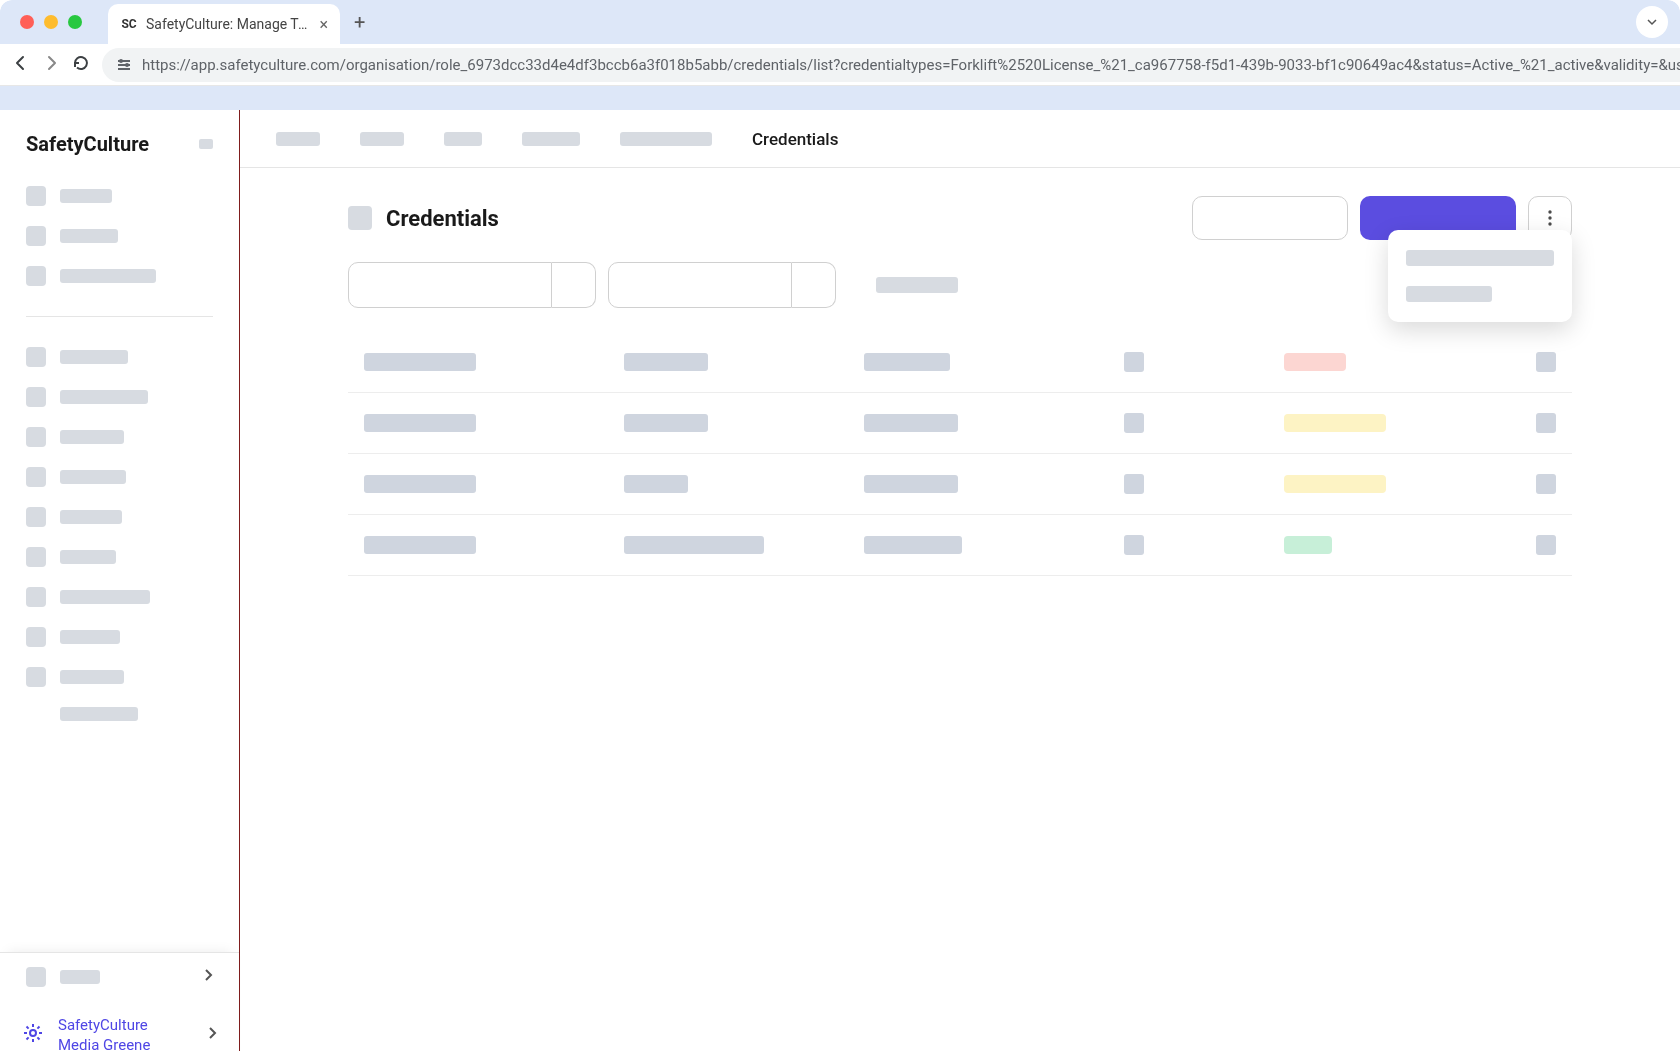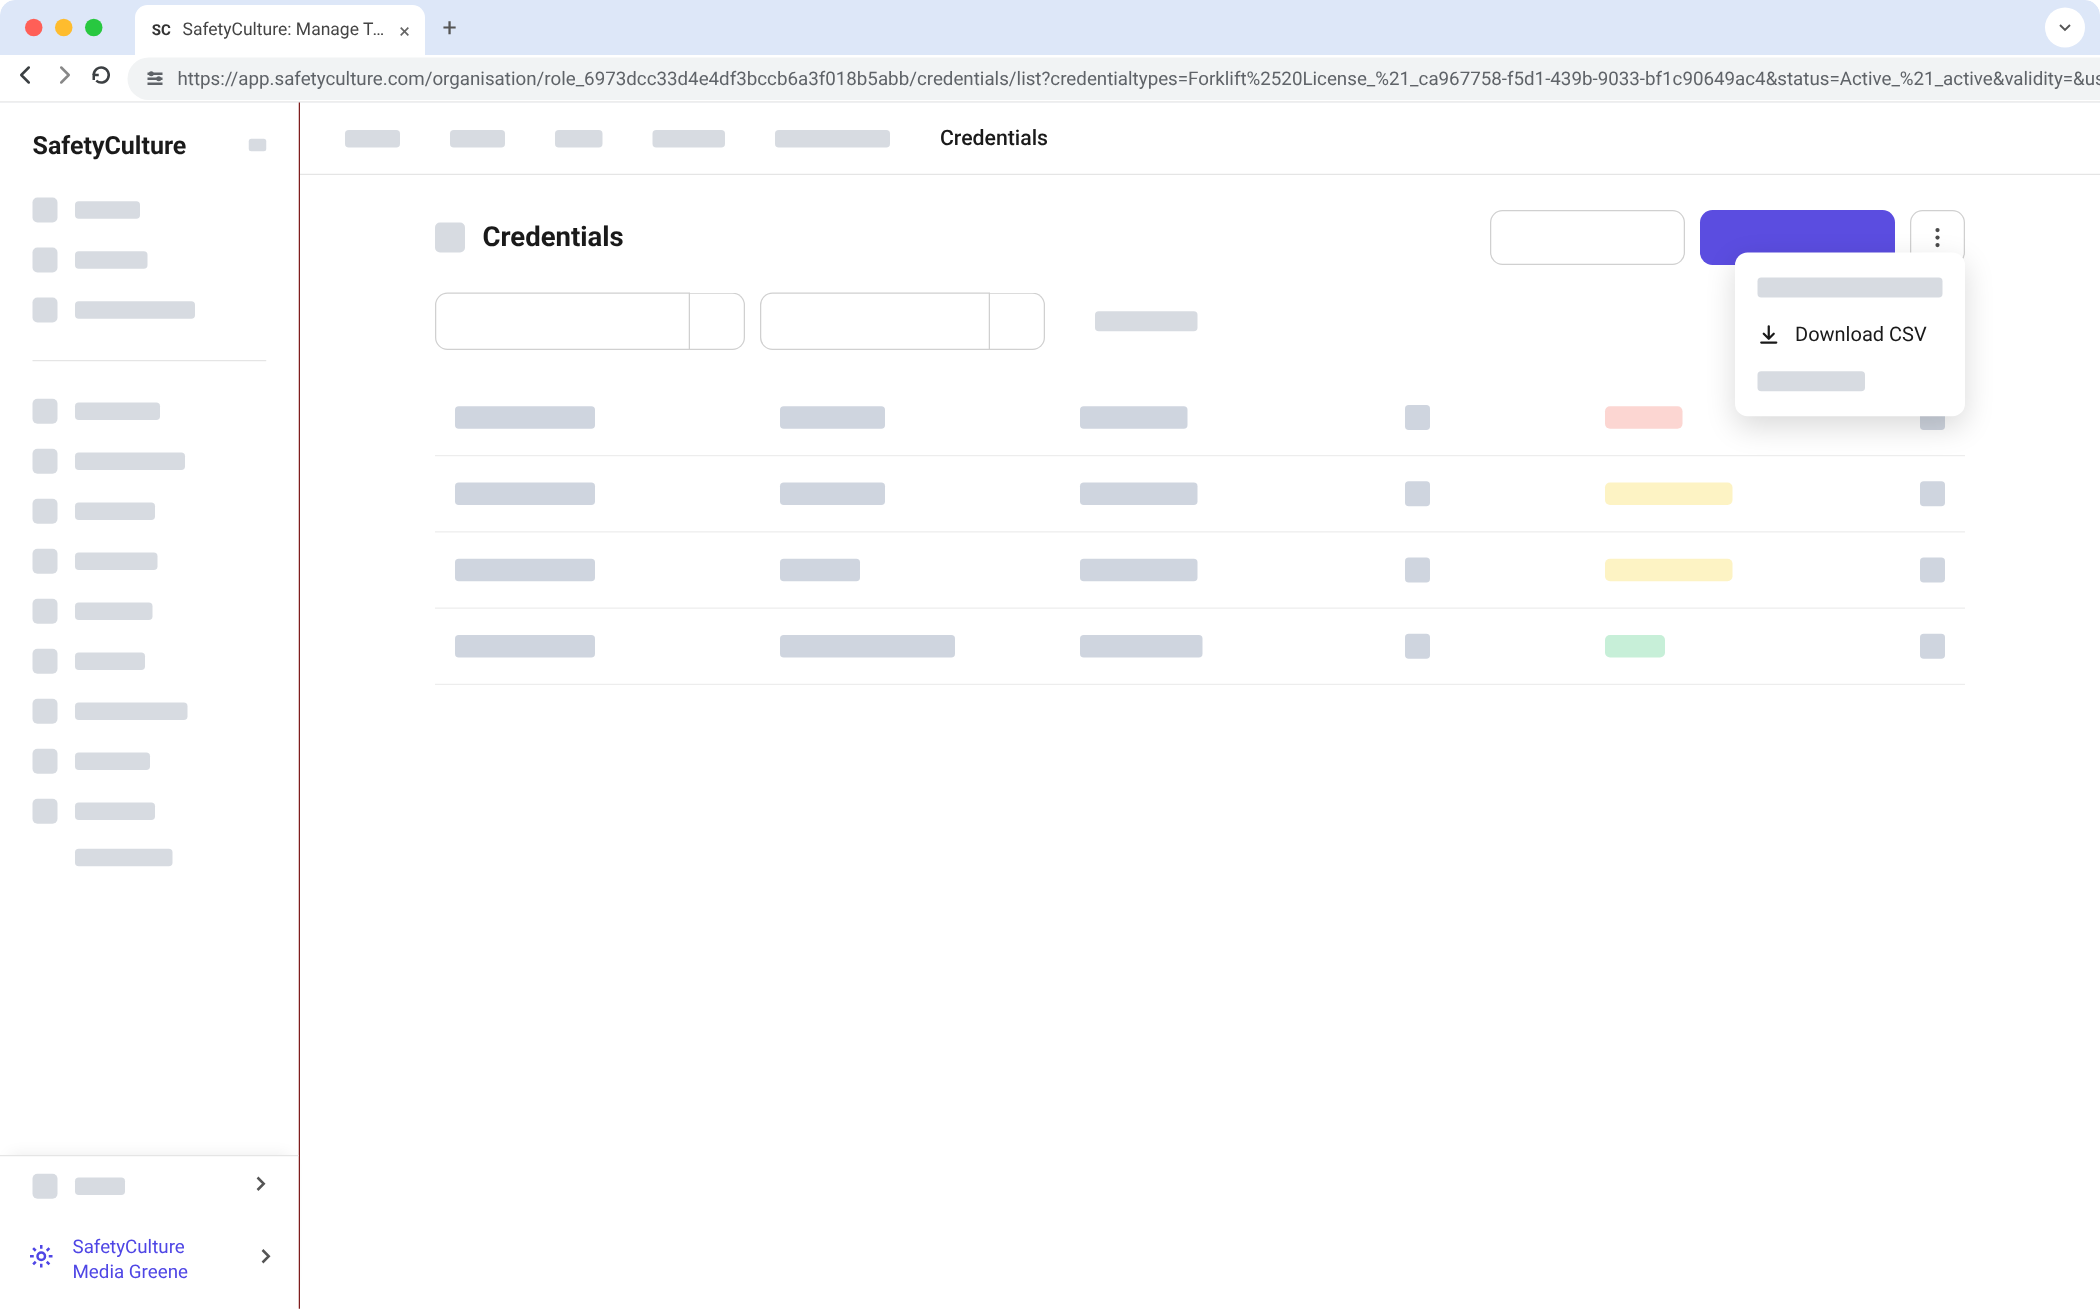--- a/index.html
+++ b/index.html
@@ -12,21 +12,21 @@
       width: 1680px;
       height: 1051px;
       background: #fff;
       border-radius: 12px;
       overflow: hidden;
       position: relative;
     }
     
     .browser-chrome {
       background: #dde7f8;
-      height: 82px;
+      height: 110px;
       border-radius: 12px 12px 0 0;
       display: flex;
       flex-direction: column;
     }
     .tab-bar {
       height: 44px;
       display: flex;
       align-items: center;
       padding: 0 12px;
       gap: 8px;
@@ -685,25 +685,17 @@
             </div>
         </div>
       </div>
     </div>
 
     <div class="dropdown-menu">
       <div class="menu-item">
         <div class="menu-item-ph" style="width:154px"></div>
       </div>
       <div class="menu-item">
-        <span class="download-icon">
-          <svg width="18" height="18" viewBox="0 0 18 18">
-              <path d="M9 2 V11 M5 8 L9 12 L13 8 M3 15 H15" stroke="#1a1a1a" stroke-width="1.8" fill="none" stroke-linecap="round" stroke-linejoin="round"></path>
-            </svg>
-        </span>
-        <span>Download CSV</span>
-      </div>
-      <div class="menu-item">
         <div class="menu-item-ph" style="width:86px"></div>
       </div>
     </div>
   </main>
 </div>
 
 </body></html>

